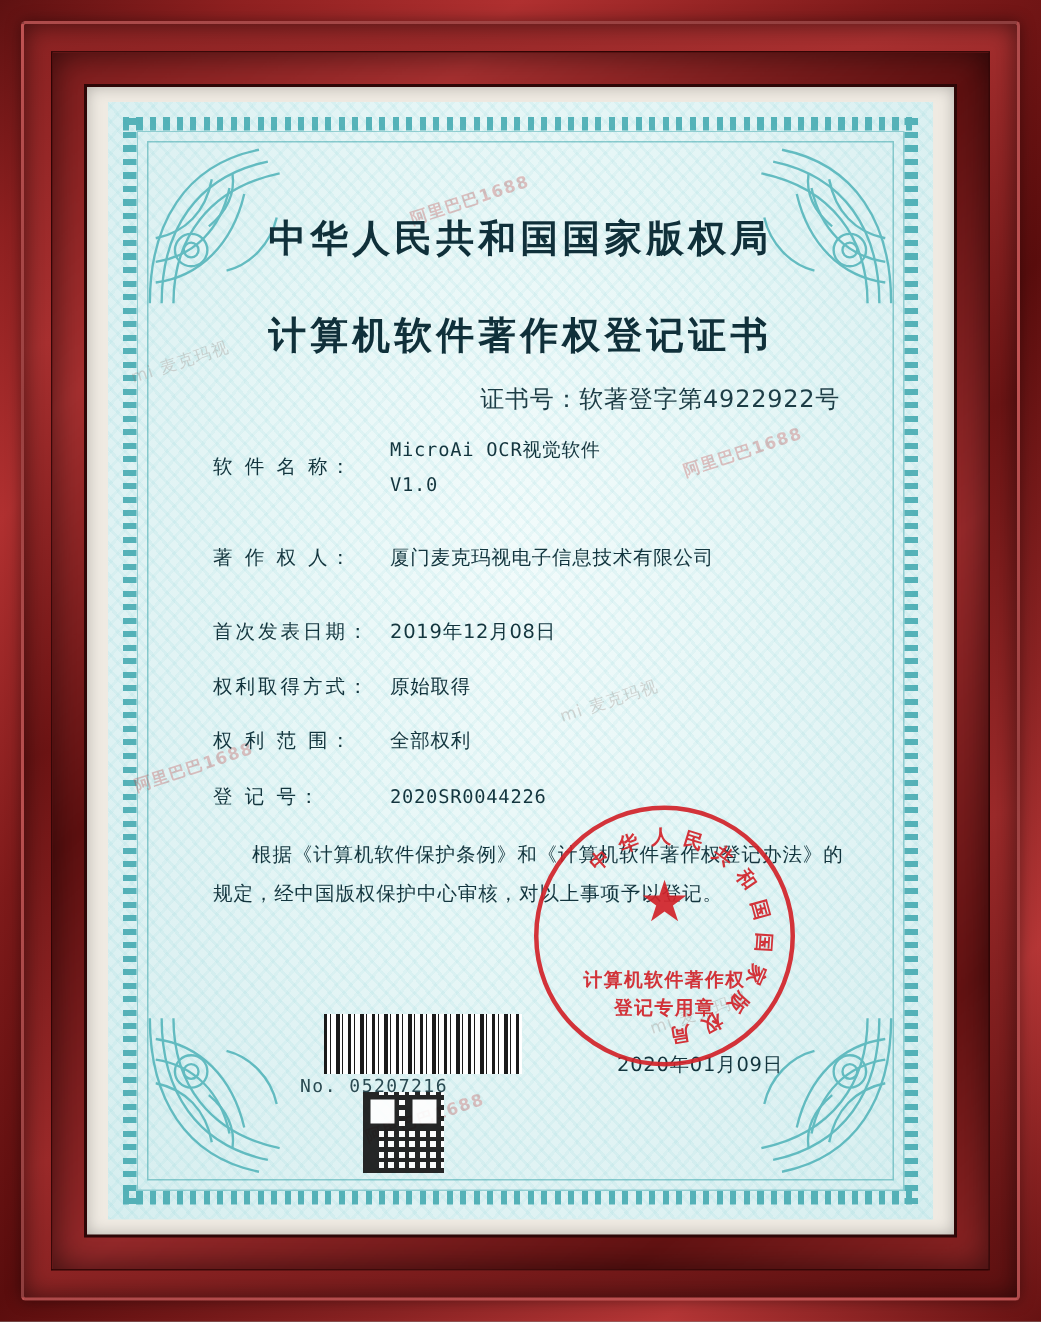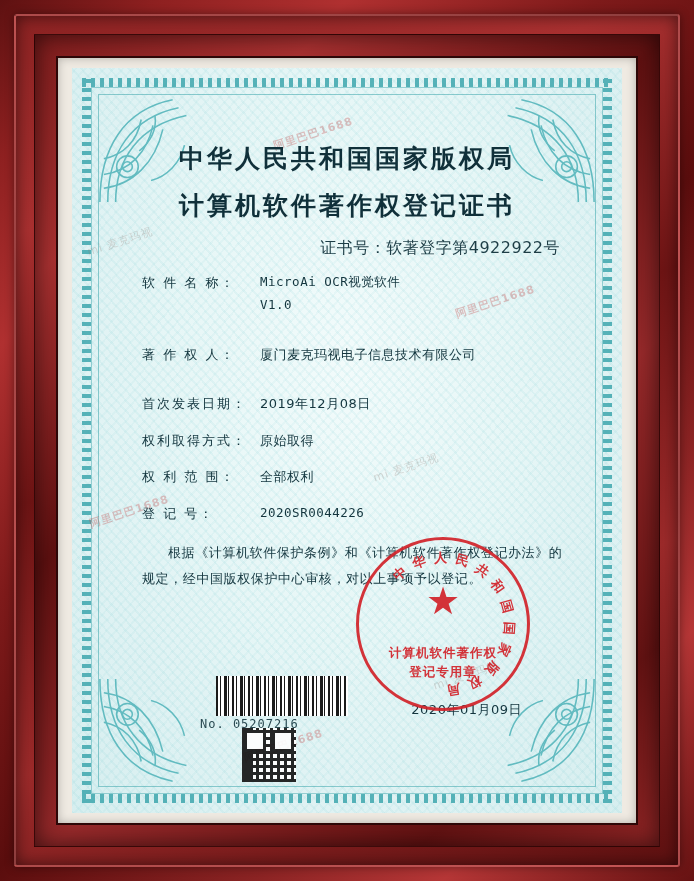--- a/index.html
+++ b/index.html
@@ -139,39 +139,39 @@
     color: #10303a;
     margin-top: 28px;
   }
   .title-2 {
     text-align: center;
     font-family: "DejaVu Sans", sans-serif;
     font-size: 25px;
     font-weight: bold;
     letter-spacing: 3px;
     color: #10303a;
-    margin-top: 14px;
+    margin-top: 32px;
   }
   .cert-no-line {
     text-align: right;
     font-size: 16px;
     color: #1d3d46;
     margin-top: 16px;
     padding-right: 18px;
     letter-spacing: 0.5px;
   }
 
   .fields {
     margin-top: 14px;
     padding-left: 26px;
     padding-right: 10px;
   }
   .row {
     display: flex;
-    align-items: flex-start;
+    align-items: center;
     margin-bottom: 17px;
     font-size: 13px;
     line-height: 1.5;
   }
   .row .label {
     width: 118px;
     flex: 0 0 118px;
     letter-spacing: 2px;
     color: #13353e;
     font-size: 13px;

